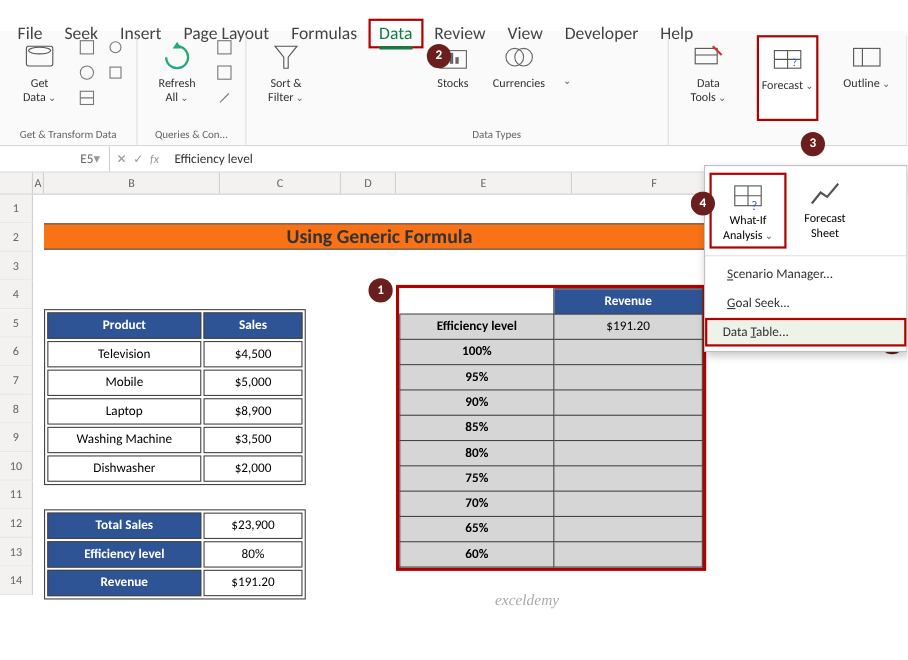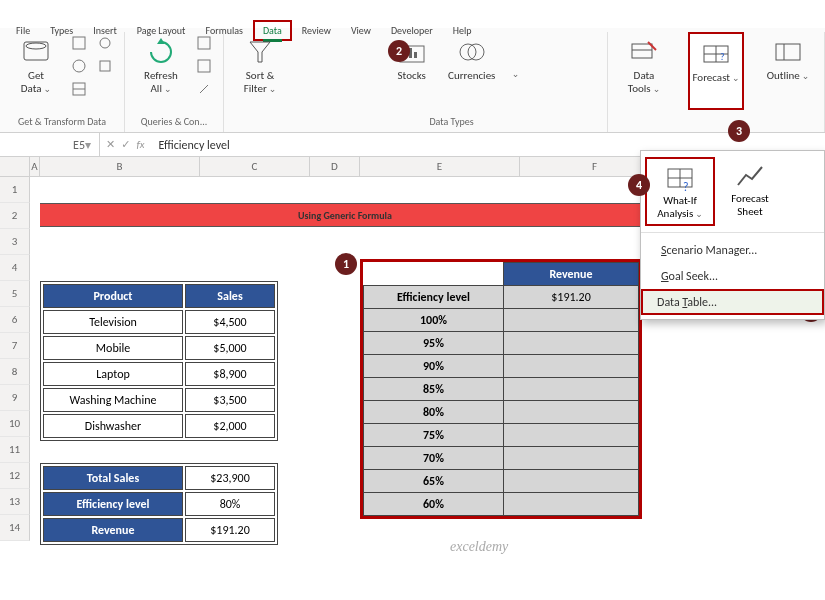--- a/index.html
+++ b/index.html
@@ -1,20 +1,20 @@
 <!DOCTYPE html>
 <html><head>
 <meta charset="utf-8">
 <style>
 * { box-sizing: border-box; margin: 0; padding: 0; }
 body { font-family: "Segoe UI", Calibri, sans-serif; font-size: 12px; background: #fff; width: 825px; height: 600px; overflow: hidden; position: relative; }
 
 
 .menubar { display: flex; align-items: center; height: 28px; padding: 0 6px; background: #fff; }
-.menu-item { padding: 4px 10px; color: #444; cursor: pointer; font-size: 10px; margin-top: 32px; }
+.menu-item { padding: 4px 10px; color: #444; cursor: pointer; font-size: 16px; margin-top: 32px; }
 .menu-item.active { border: 2px solid #b00000; padding: 2px 8px; }
 
 
 .ribbon { display: flex; background: #fafafa; border-bottom: 1px solid #d0d0d0; height: 105px; padding-top: 4px; }
 .ribbon-group { display: flex; flex-direction: column; align-items: center; border-right: 1px solid #e0e0e0; padding: 0 8px; }
 .ribbon-group-body { display: flex; align-items: flex-start; flex: 1; gap: 4px; }
 .ribbon-group-label { font-size: 10px; color: #666; padding: 2px 0 4px; white-space: nowrap; }
 .big-btn { display: flex; flex-direction: column; align-items: center; justify-content: flex-start; width: 56px; height: 78px; padding: 4px 2px; cursor: pointer; }
 .big-btn .icon { width: 32px; height: 32px; display: flex; align-items: center; justify-content: center; margin-bottom: 2px; }
 .big-btn .label { font-size: 11px; text-align: center; line-height: 1.15; color: #333; }
@@ -34,21 +34,21 @@
 .corner { width: 30px; border-right: 1px solid #d0d0d0; }
 .col-h { text-align: center; font-size: 11px; color: #666; border-right: 1px solid #d0d0d0; line-height: 20px; }
 .cA { width: 10px; } .cB { width: 160px; } .cC { width: 110px; } .cD{width:50px;} .cE{width:160px;} .cF{width:150px;} .cG{width:155px;}
 
 .grid-area { position: relative; padding-left: 30px; }
 .row-header-col { position: absolute; left: 0; top: 0; width: 30px; }
 .row-h { height: 26px; text-align: center; font-size: 11px; color: #666; border-bottom: 1px solid #e6e6e6; border-right: 1px solid #d0d0d0; line-height: 26px; background: #f3f2f1; }
 
 
 .sheet-content { position: relative; }
-.title-banner { position: absolute; left: 10px; top: 26px; width: 610px; height: 24px; background: #ef4444; border: 1px solid #555; color: #333; font-weight: bold; font-size: 10px; display: flex; justify-content: center; align-items: center; border-left:none; border-right:none;}
+.title-banner { position: absolute; left: 10px; top: 26px; width: 610px; height: 24px; background: #f97316; border: 1px solid #555; color: #333; font-weight: bold; font-size: 18px; display: flex; justify-content: center; align-items: center; border-left:none; border-right:none;}
 
 .prod-table { position: absolute; left: 10px; top: 104px; border: 1px solid #444; }
 .prod-table th, .prod-table td { border: 1px solid #444; padding: 4px 8px; font-size: 12px; text-align: center; }
 .prod-table th { background: #2f5496; color: #fff; width:140px;}
 .prod-table th:nth-child(2){width:90px;}
 .prod-table td:nth-child(2){}
 
 .summary-table { position: absolute; left: 10px; top: 286px; border: 1px solid #444; }
 .summary-table td { border: 1px solid #444; padding: 4px 8px; font-size: 12px; text-align: center; }
 .summary-table td:first-child { background: #2f5496; color: #fff; font-weight: bold; width:140px; }
@@ -76,21 +76,21 @@
 .watermark { position: absolute; left: 420px; top: 362px; font-size: 14px; font-style: italic; color: #aaa; font-family: Georgia, serif; z-index: 1; }
 
 svg { display: block; }
 .chev::after{content:"⌄"; font-size:9px; color:#666; margin-left:2px;}
 </style>
 </head>
 <body>
 
 <div class="menubar">
   <div class="menu-item">File</div>
-  <div class="menu-item">Types</div>
+  <div class="menu-item">Seek</div>
   <div class="menu-item">Insert</div>
   <div class="menu-item">Page Layout</div>
   <div class="menu-item">Formulas</div>
   <div class="menu-item active"><span class="active-underline" style="border-bottom:3px solid #107c41;color:#107c41;padding-bottom:2px;">Data</span></div>
   <div class="menu-item">Review</div>
   <div class="menu-item">View</div>
   <div class="menu-item">Developer</div>
   <div class="menu-item">Help</div>
 </div>
 

